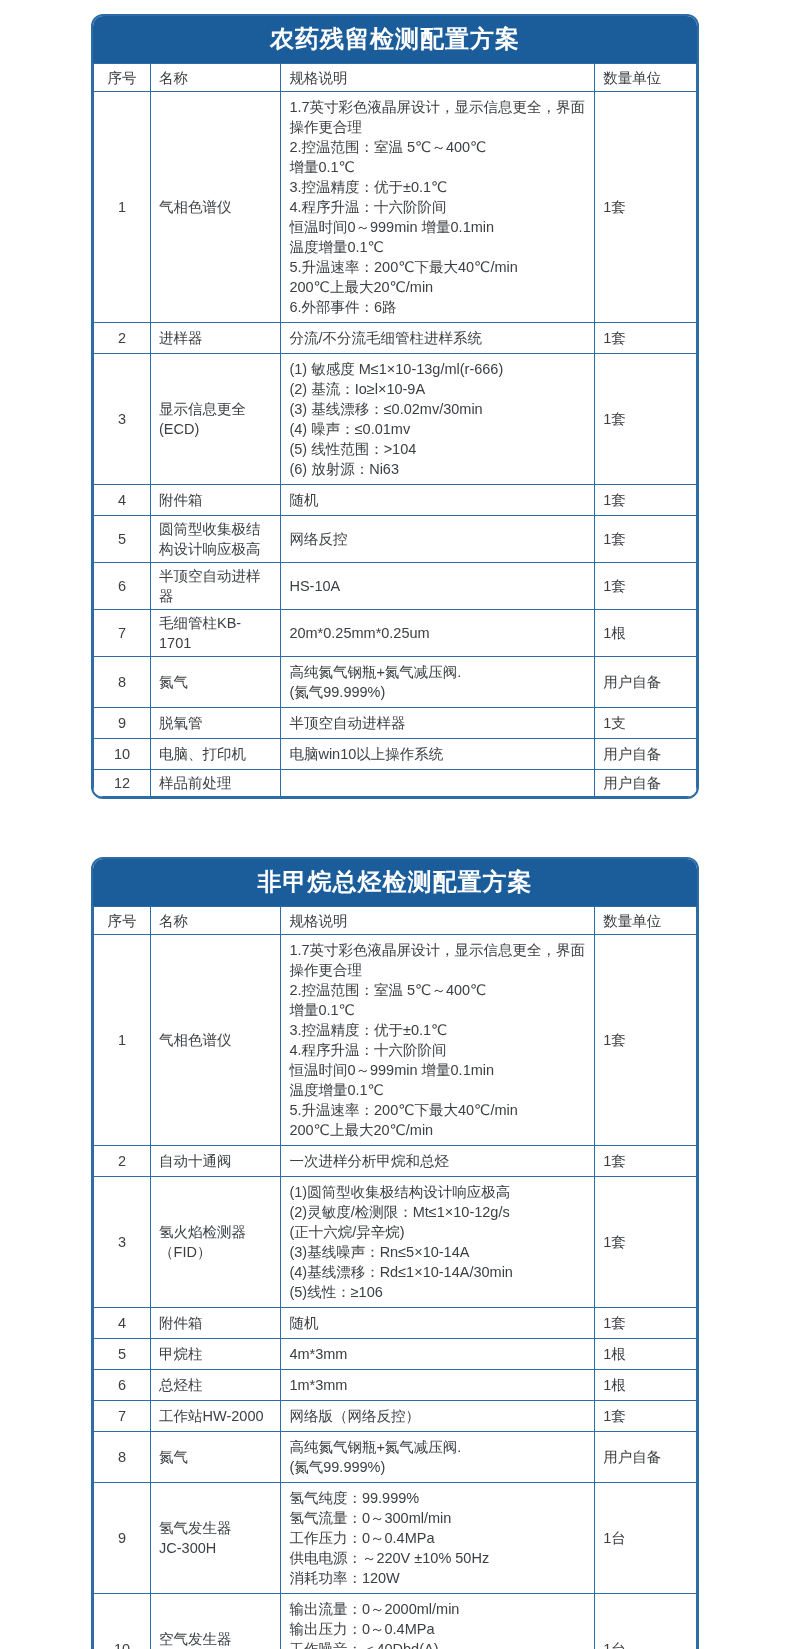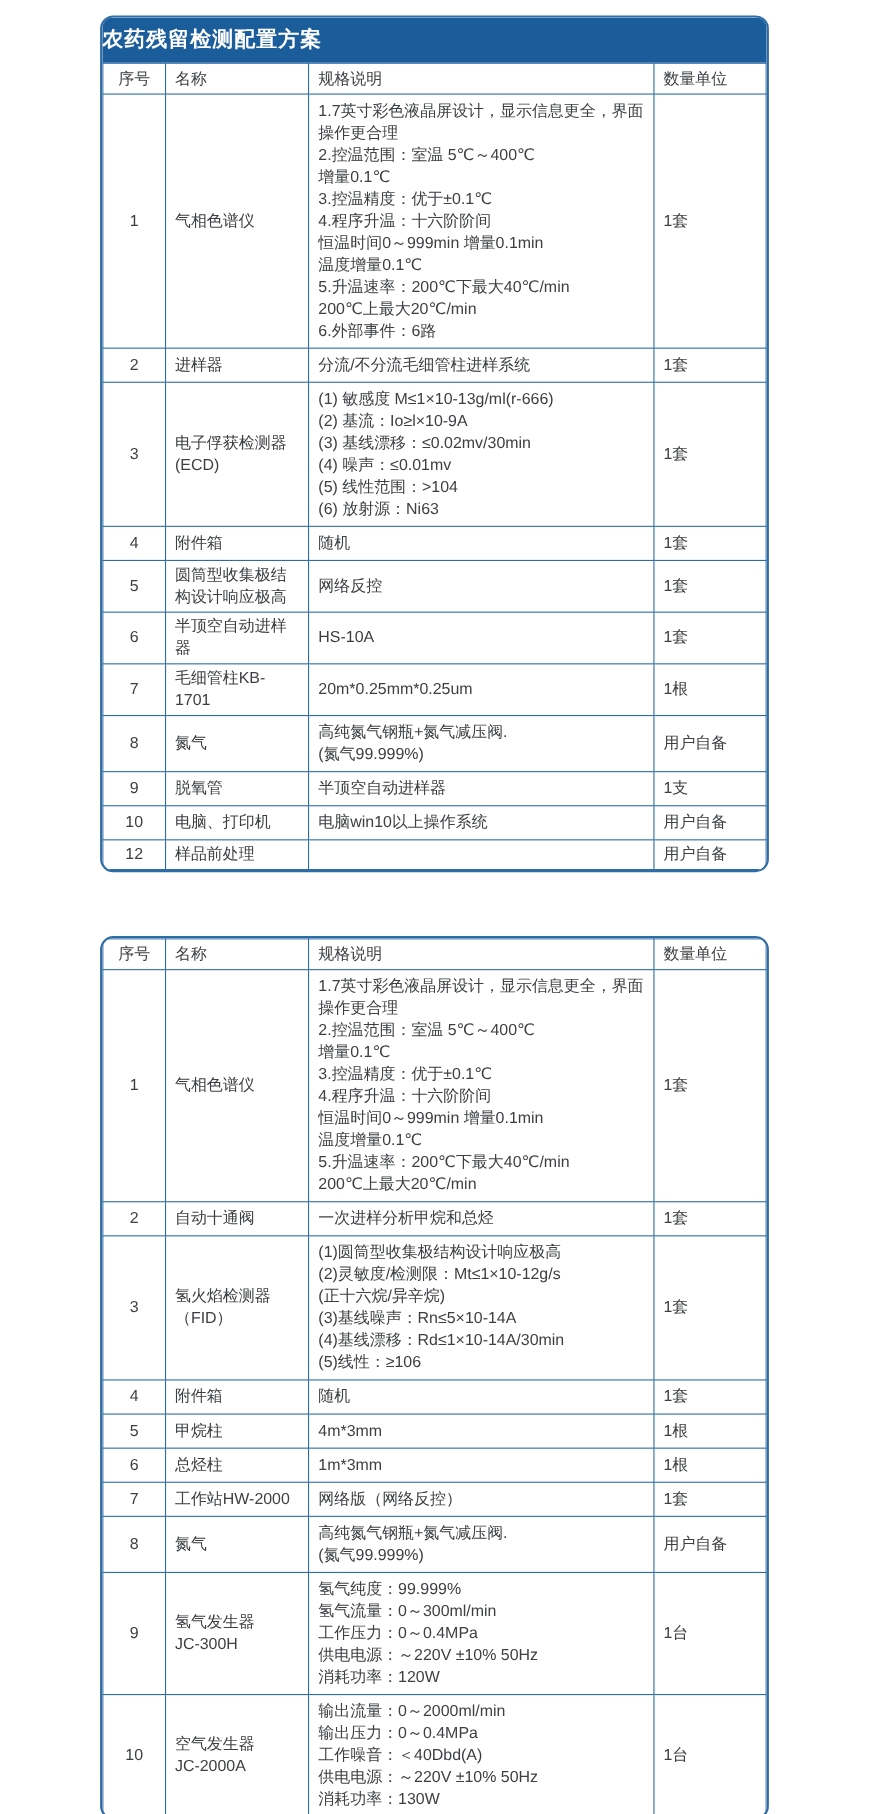--- a/index.html
+++ b/index.html
@@ -22,22 +22,23 @@
     border-radius: 12px;
     overflow: hidden;
     background: #ffffff;
   }
   .panel + .panel {
     margin-top: 58px;
   }
   .panel-title {
     background: #1b5c9b;
     color: #ffffff;
-    font-size: 19px;
+    font-size: 24px;
     font-weight: bold;
+    text-align: center;
     padding: 7px 0 8px;
     letter-spacing: 1px;
   }
   table.spec-table {
     border-collapse: collapse;
     width: 100%;
     table-layout: fixed;
     font-size: 14.5px;
   }
   .spec-table th, .spec-table td {
@@ -100,21 +101,21 @@
             <td class="c-qty">1套</td>
           </tr>
           <tr>
             <td class="c-no">2</td>
             <td class="c-name">进样器</td>
             <td class="c-spec">分流/不分流毛细管柱进样系统</td>
             <td class="c-qty">1套</td>
           </tr>
           <tr>
             <td class="c-no">3</td>
-            <td class="c-name">电子俘获检测器
+            <td class="c-name">显示信息更全
 (ECD)</td>
             <td class="c-spec">(1) 敏感度 M≤1×10-13g/ml(r-666)
 (2) 基流：Io≥l×10-9A
 (3) 基线漂移：≤0.02mv/30min
 (4) 噪声：≤0.01mv
 (5) 线性范围：&gt;104
 (6) 放射源：Ni63</td>
             <td class="c-qty">1套</td>
           </tr>
           <tr>
@@ -163,20 +164,21 @@
           <tr>
             <td class="c-no">12</td>
             <td class="c-name">样品前处理</td>
             <td class="c-spec"></td>
             <td class="c-qty">用户自备</td>
           </tr>
         </tbody>
       </table>
     </section>
     <section class="panel">
+      <div class="panel-title">非甲烷总烃检测配置方案</div>
       <table class="spec-table">
         <colgroup>
           <col class="col-no">
           <col class="col-name">
           <col class="col-spec">
           <col class="col-qty">
         </colgroup>
         <thead>
           <tr>
             <th class="c-no">序号</th>

